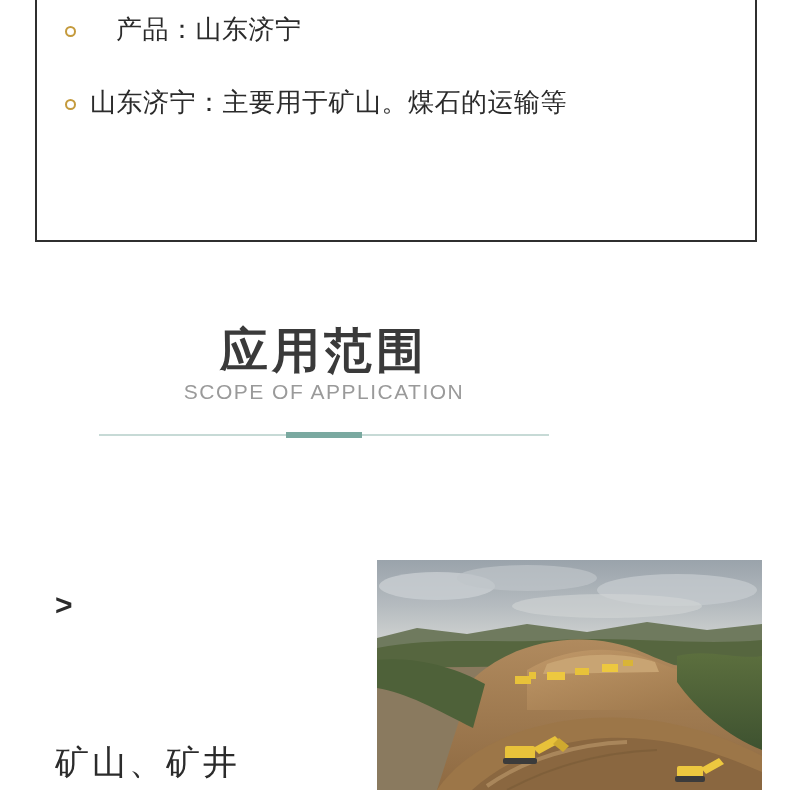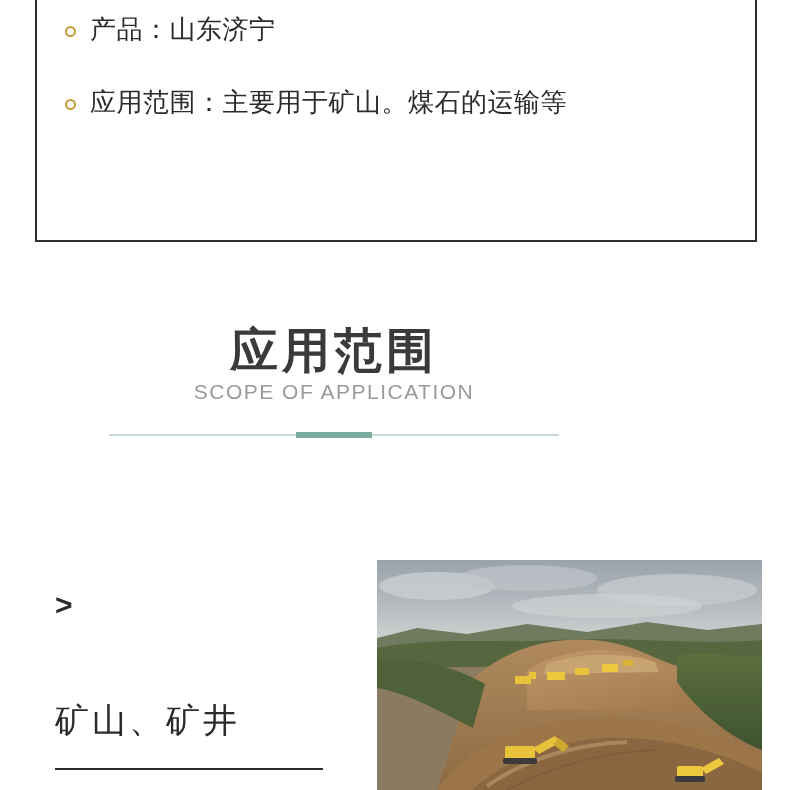--- a/index.html
+++ b/index.html
@@ -34,21 +34,21 @@
   }
   .spec-row {
     display: flex;
     align-items: flex-start;
     margin-bottom: 42px;
   }
   .spec-item {
     display: flex;
     align-items: center;
   }
-  .spec-item.first { width: 350px; }
+  .spec-item.first { width: 350px; gap: 26px; }
   .bullet {
     width: 11px;
     height: 11px;
     border: 2px solid #c49a3c;
     border-radius: 50%;
     box-sizing: border-box;
     margin-right: 14px;
     flex: 0 0 auto;
     position: relative;
     top: 2px;
@@ -57,21 +57,21 @@
     font-size: 26px;
     color: #2b2b2b;
     line-height: 1.2;
     white-space: nowrap;
     letter-spacing: 0.5px;
   }
 
   
   .section-head {
     position: absolute;
-    left: 12px;
+    left: 2px;
     top: 322px;
     width: 644px;
     text-align: center;
   }
   .section-title-cn {
     font-size: 48px;
     font-weight: bold;
     color: #3a3a3a;
     letter-spacing: 4px;
     line-height: 1.2;
@@ -114,21 +114,21 @@
     top: 590px;
     width: 270px;
   }
   .arrow-mark {
     font-size: 30px;
     font-weight: bold;
     color: #2b2b2b;
     line-height: 1;
   }
   .app-label {
-    margin-top: 78px;
+    margin-top: 120px;
     font-size: 34px;
     color: #2b2b2b;
     letter-spacing: 3px;
     white-space: nowrap;
   }
   .app-underline {
     margin-top: 24px;
     width: 268px;
     height: 2px;
     background: #2b2b2b;
@@ -155,21 +155,21 @@
     <div class="spec-row">
       <div class="spec-item first">
         <span class="bullet"></span>
         <span class="spec-text">产品：山东济宁</span>
       </div>
     </div>
 
     <div class="spec-row">
       <div class="spec-item">
         <span class="bullet"></span>
-        <span class="spec-text">应用范围：主要用于矿山。煤石的运输等</span>
+        <span class="spec-text">山东济宁：主要用于矿山。煤石的运输等</span>
       </div>
     </div>
 
   </div>
 </div>
 
 <div class="section-head">
   <div class="section-title-cn">应用范围</div>
   <div class="section-title-en">SCOPE OF APPLICATION</div>
   <div class="divider-wrap">

